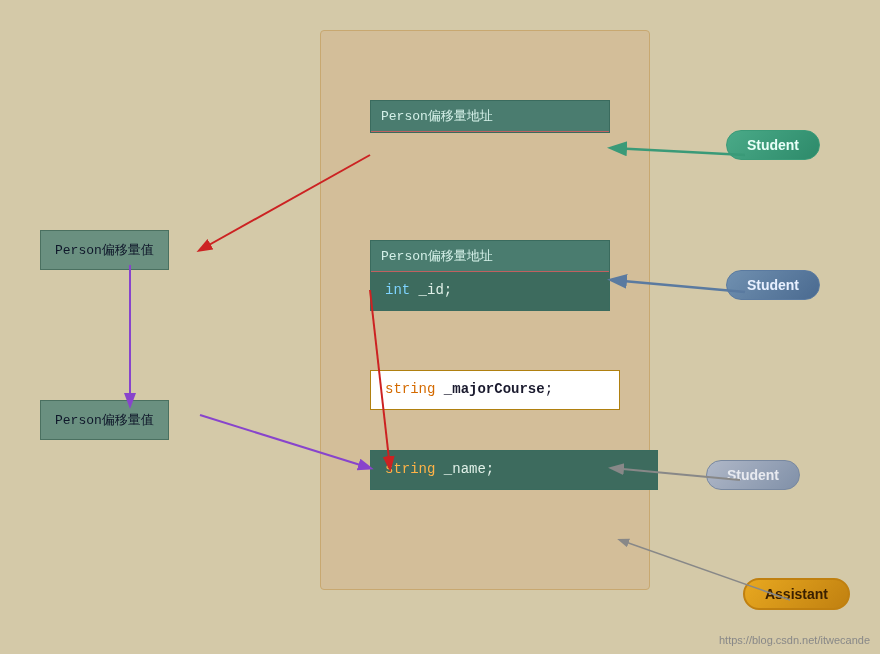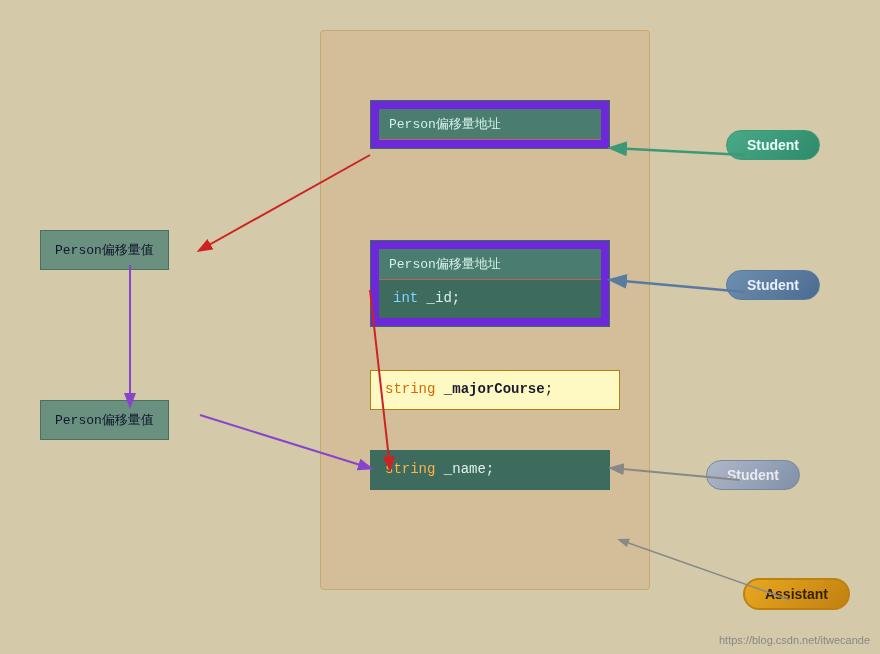--- a/index.html
+++ b/index.html
@@ -20,23 +20,23 @@
       height: 560px;
       background-color: rgba(210, 180, 140, 0.55);
       border: 1.5px solid #c8a870;
       border-radius: 4px;
     }
 
     
     .mem-box {
       position: absolute;
       border: 1.5px solid;
-      background: #6d28d9;
+      background: #be185d;
       border-color: #3a6b5e;
-      padding: 8px;
+      padding: 0;
     }
 
     .mem-box-header {
       background: #4a7c6f;
       color: #d4f0e8;
       font-size: 13px;
       padding: 6px 10px;
       border-bottom: 1px solid #c06060;
       font-family: 'Courier New', monospace;
     }
@@ -64,21 +64,21 @@
       left: 50px;
       width: 240px;
     }
 
     
     .box-major {
       position: absolute;
       top: 370px;
       left: 50px;
       width: 240px;
-      background: #fef9c3;
+      background: #ffffff;
       border: 1.5px solid #b08010;
       padding: 10px 14px 12px;
       font-family: 'Courier New', monospace;
       font-size: 14px;
       color: #1a1a2e;
     }
 
     
     .box-name {
       position: absolute;
@@ -193,21 +193,21 @@
   <div class="mem-box-header">Person偏移量地址</div>
   <div class="mem-box-content">
     <span class="kw-int">int</span><span> _id</span><span>;</span>
   </div>
 </div>
 
 <div class="box-major" style="position:absolute; left:370px; top:370px; width:250px;">
   <span class="kw-string" style="color:#d46a00;">string</span><span style="color:#1a1a2e; font-weight:bold;"> _majorCourse</span><span style="color:#1a1a2e;">;</span>
 </div>
 
-<div class="box-name" style="position:absolute; left:370px; top:450px; width:240px;">
+<div class="box-name" style="position:absolute; left:370px; top:450px; width:288px;">
   <span class="kw-string">string</span><span> _name</span><span>;</span>
 </div>
 
 <div class="left-box left-box1" style="position:absolute; left:40px; top:230px;">
   <span>Person偏移量值</span>
 </div>
 
 <div class="left-box left-box2" style="position:absolute; left:40px; top:400px;">
   <span>Person偏移量值</span>
 </div>

